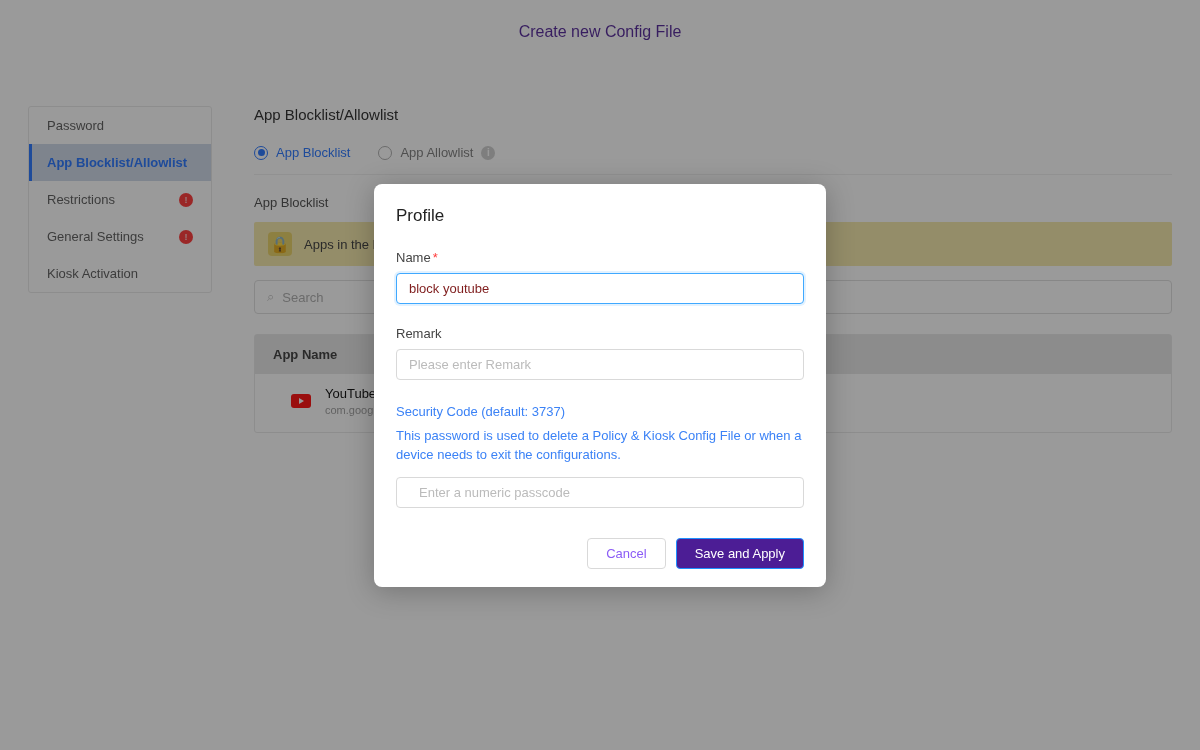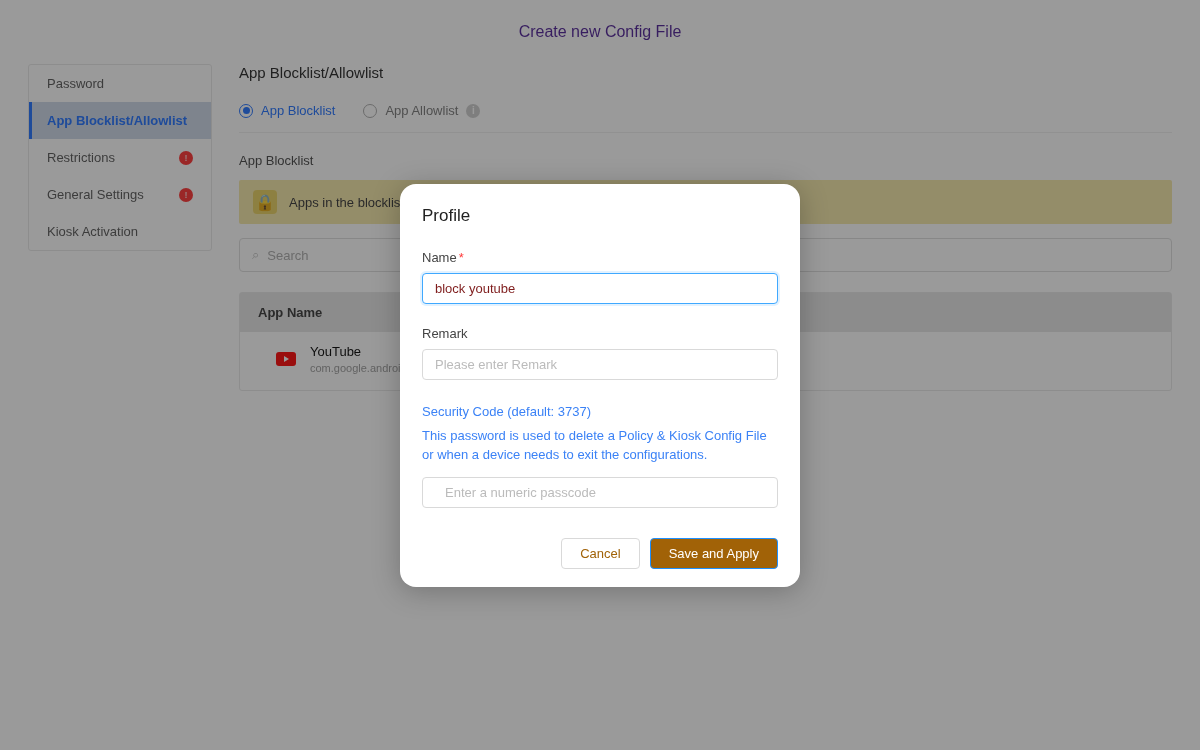--- a/index.html
+++ b/index.html
@@ -16,21 +16,22 @@
     .page-title {
       text-align: center;
       padding: 23px 0;
       font-size: 16px;
       color: #4c1d95;
       font-weight: 400;
     }
     .content-wrap {
       display: flex;
       padding: 0 28px 20px 28px;
-      gap: 27px;
+      gap: 42px;
+      margin-top: 42px;
     }
     .sidebar {
       width: 184px;
       background: #fff;
       border: 1px solid #e8e8e8;
       border-radius: 3px;
       height: fit-content;
     }
     .sidebar-item {
       padding: 11px 18px;
@@ -171,23 +172,23 @@
     .overlay {
       position:absolute;
       inset:0;
       background: rgba(30,30,30,0.45);
     }
     .modal {
       position:absolute;
       top: 184px;
       left: 50%;
       transform: translateX(-50%);
-      width: 400px;
+      width: 452px;
       background:#fff;
-      border-radius:16px;
+      border-radius:8px;
       box-shadow: 0 4px 28px rgba(0,0,0,0.25);
       padding: 22px 22px 18px 22px;
     }
     .modal h3 {
       font-size: 17px;
       font-weight: 400;
       color:#222;
       margin-bottom: 24px;
     }
     .field-label {
@@ -224,24 +225,24 @@
       gap:10px;
       margin-top: 22px;
     }
     .btn {
       padding: 7px 18px;
       font-size: 13px;
       border-radius: 4px;
       cursor:pointer;
       border:1px solid #d9d9d9;
       background:#fff;
-      color:#a16207;
+      color:#8b5cf6;
     }
     .btn.primary {
-      background:#a16207;
+      background:#4c1d95;
       border-color:#1e90ff;
       color:#fff;
     }
   </style>
 </head>
 <body>
 
 <div class="page-title">Create new Config File</div>
 
 <div class="content-wrap">

